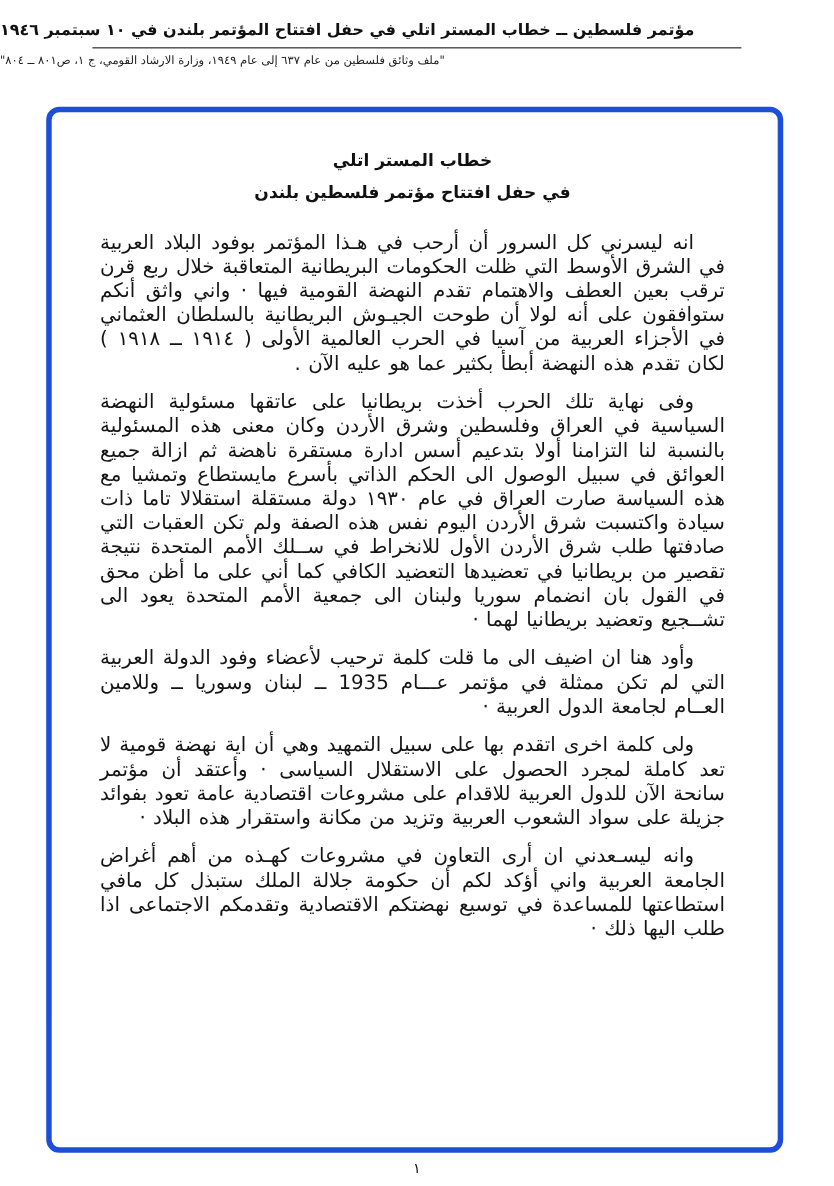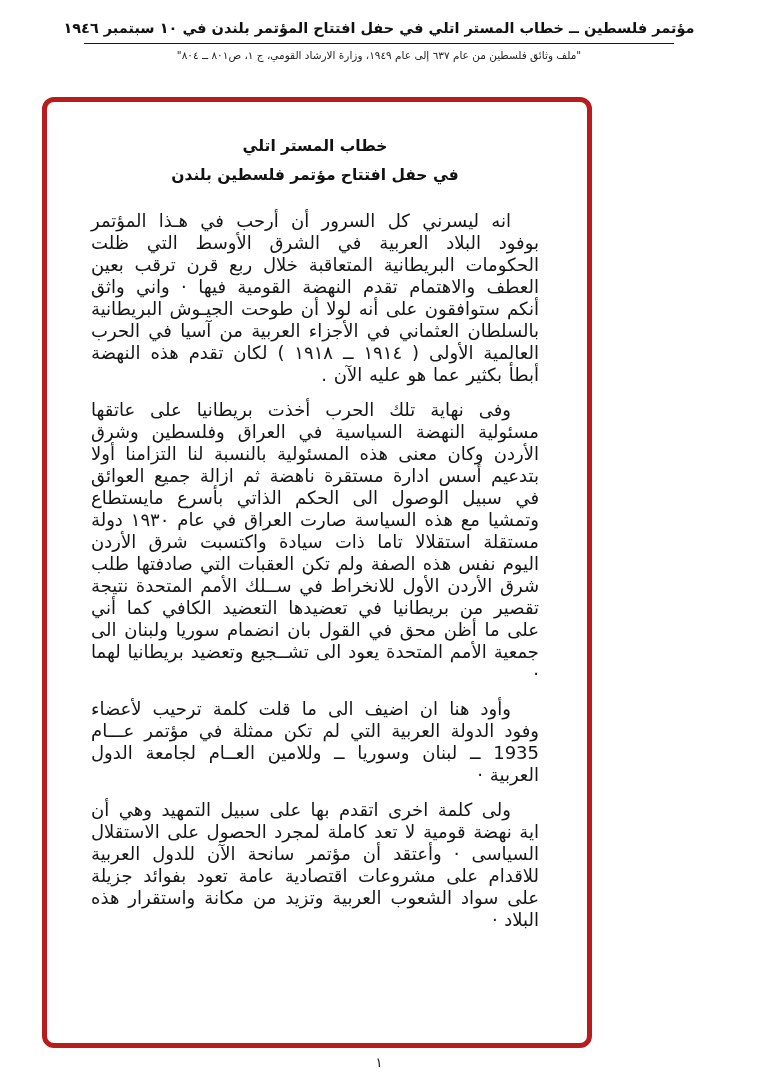--- a/index.html
+++ b/index.html
@@ -11,21 +11,21 @@
     position: relative;
     width: 758px;
     height: 1078px;
     background: #ffffff;
     font-family: "DejaVu Sans", sans-serif;
     color: #1a1a1a;
     overflow: hidden;
   }
   .header {
     direction: rtl;
-    text-align: center;
+    text-align: left;
     padding-top: 20px;
   }
   .header-title {
     font-size: 14.5px;
     font-weight: bold;
     color: #111;
     letter-spacing: 0.2px;
   }
   .header-rule {
     width: 590px;
@@ -34,24 +34,24 @@
     margin: 7px auto 5px auto;
   }
   .header-source {
     font-size: 10.5px;
     color: #222;
   }
   .doc-frame {
     position: absolute;
     left: 42px;
     top: 97px;
-    width: 550px;
+    width: 670px;
     height: 951px;
     box-sizing: border-box;
-    border: 5px solid #b91c1c;
+    border: 5px solid #1d4ed8;
     border-radius: 12px;
     background: #ffffff;
     padding: 30px 48px 20px 44px;
     direction: rtl;
   }
   .doc-title {
     text-align: center;
     font-weight: bold;
     margin-bottom: 20px;
   }
@@ -98,19 +98,20 @@
     <div class="doc-title">
       <div class="doc-title-line" lang="ar" dir="rtl">خطاب المستر اتلي</div>
       <div class="doc-title-line" lang="ar" dir="rtl">في حفل افتتاح مؤتمر فلسطين بلندن</div>
     </div>
 
     <div class="doc-body">
       <p class="para" lang="ar" dir="rtl">انه ليسرني كل السرور أن أرحب في هـذا المؤتمر بوفود البلاد العربية في الشرق الأوسط التي ظلت الحكومات البريطانية المتعاقبة خلال ربع قرن ترقب بعين العطف والاهتمام تقدم النهضة القومية فيها · واني واثق أنكم ستوافقون على أنه لولا أن طوحت الجيـوش البريطانية بالسلطان العثماني في الأجزاء العربية من آسيا في الحرب العالمية الأولى ( ١٩١٤ ــ ١٩١٨ ) لكان تقدم هذه النهضة أبطأ بكثير عما هو عليه الآن .</p>
       <p class="para" lang="ar" dir="rtl">وفى نهاية تلك الحرب أخذت بريطانيا على عاتقها مسئولية النهضة السياسية في العراق وفلسطين وشرق الأردن وكان معنى هذه المسئولية بالنسبة لنا التزامنا أولا بتدعيم أسس ادارة مستقرة ناهضة ثم ازالة جميع العوائق في سبيل الوصول الى الحكم الذاتي بأسرع مايستطاع وتمشيا مع هذه السياسة صارت العراق في عام ١٩٣٠ دولة مستقلة استقلالا تاما ذات سيادة واكتسبت شرق الأردن اليوم نفس هذه الصفة ولم تكن العقبات التي صادفتها طلب شرق الأردن الأول للانخراط في ســلك الأمم المتحدة نتيجة تقصير من بريطانيا في تعضيدها التعضيد الكافي كما أني على ما أظن محق في القول بان انضمام سوريا ولبنان الى جمعية الأمم المتحدة يعود الى تشــجيع وتعضيد بريطانيا لهما ·</p>
       <p class="para" lang="ar" dir="rtl">وأود هنا ان اضيف الى ما قلت كلمة ترحيب لأعضاء وفود الدولة العربية التي لم تكن ممثلة في مؤتمر عـــام 1935 ــ لبنان وسوريا ــ وللامين العــام لجامعة الدول العربية ·</p>
       <p class="para" lang="ar" dir="rtl">ولى كلمة اخرى اتقدم بها على سبيل التمهيد وهي أن اية نهضة قومية لا تعد كاملة لمجرد الحصول على الاستقلال السياسى · وأعتقد أن مؤتمر سانحة الآن للدول العربية للاقدام على مشروعات اقتصادية عامة تعود بفوائد جزيلة على سواد الشعوب العربية وتزيد من مكانة واستقرار هذه البلاد ·</p>
+      <p class="para" lang="ar" dir="rtl">وانه ليسـعدني ان أرى التعاون في مشروعات كهـذه من أهم أغراض الجامعة العربية واني أؤكد لكم أن حكومة جلالة الملك ستبذل كل مافي استطاعتها للمساعدة في توسيع نهضتكم الاقتصادية وتقدمكم الاجتماعى اذا طلب اليها ذلك ·</p>
     </div>
 
   </div>
 
   <div class="page-number" lang="ar">١</div>
 
 </div>
 
 </body></html>

